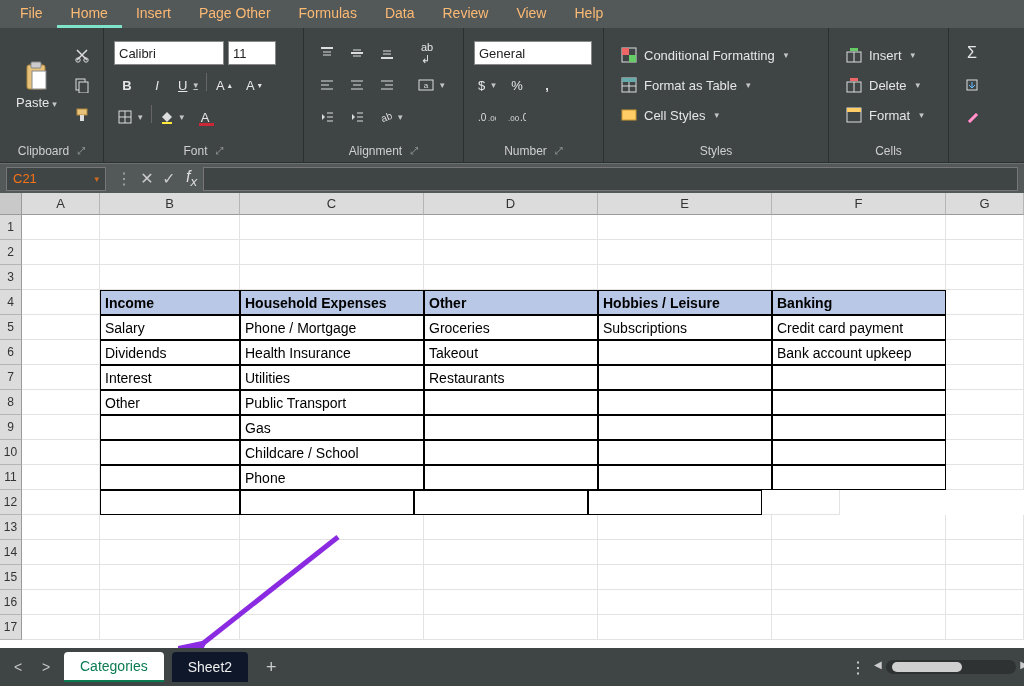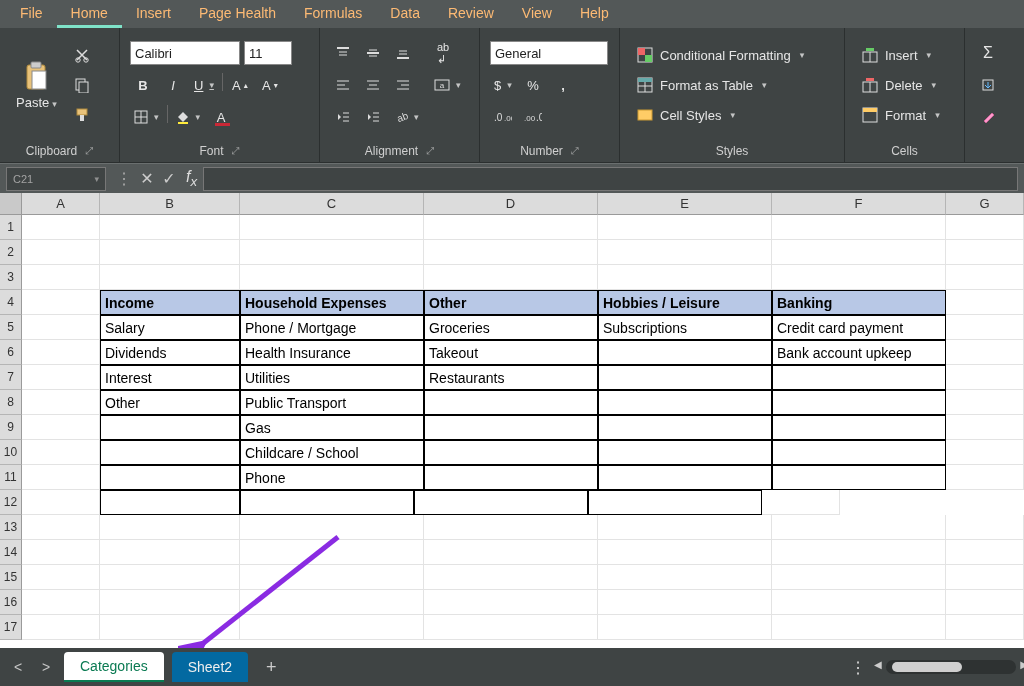--- a/index.html
+++ b/index.html
@@ -21,21 +21,21 @@
 .sel.font{width:110px}
 .sel.size{width:48px}
 .sel.numfmt{width:118px}
 .paste-big{display:flex;flex-direction:column;align-items:center;gap:2px;padding:4px 6px;cursor:pointer}
 .big-icon{width:32px;height:32px;display:flex;align-items:center;justify-content:center}
 .drop::after{content:"▾";font-size:9px;margin-left:3px;opacity:.8}
 .style-row{display:flex;align-items:center;gap:6px;padding:2px 6px;cursor:pointer;white-space:nowrap}
 .style-icon{width:18px;height:18px;display:inline-flex;align-items:center;justify-content:center}
 
 .fbar{background:#535858;height:30px;display:flex;align-items:center;border-top:1px solid #6a6f6f}
-.namebox{background:#3f4444;color:#a3a3a3;width:100px;height:24px;border:1px solid #777;margin:0 6px;padding:0 6px;font-size:11px;display:flex;align-items:center;justify-content:space-between}
+.namebox{background:#3f4444;color:#f97316;width:100px;height:24px;border:1px solid #777;margin:0 6px;padding:0 6px;font-size:13px;display:flex;align-items:center;justify-content:space-between}
 .namebox::after{content:"▾";font-size:9px;opacity:.8}
 .fbar-sep{color:#aaa;padding:0 4px}
 .fbar-btn{color:#ccc;width:22px;text-align:center;cursor:pointer}
 .fx{font-style:italic;color:#ddd;padding:0 6px}
 .fbar-input{flex:1;background:#3f4444;border:1px solid #777;height:24px;margin-right:6px}
 
 .grid-wrap{position:relative;background:#fff;height:455px;overflow:hidden}
 .colhdrs{display:flex;height:22px;background:#e0e0e0}
 .corner{width:22px;background:#c9c9c9;border-right:1px solid #9a9a9a;border-bottom:1px solid #9a9a9a}
 .ch{background:#dcdcdc;color:#333;border-right:1px solid #b5b5b5;border-bottom:1px solid #9a9a9a;display:flex;align-items:center;justify-content:center;font-size:13px}
@@ -44,52 +44,52 @@
 .rh{width:22px;background:#dcdcdc;color:#333;border-right:1px solid #9a9a9a;border-bottom:1px solid #b5b5b5;display:flex;align-items:center;justify-content:center;font-size:12px}
 .gc{border-right:1px solid #e3e3e3;border-bottom:1px solid #e3e3e3;display:flex;align-items:center;padding:0 4px;font-size:14px;color:#000;overflow:hidden;white-space:nowrap}
 
 .wA{width:78px}.wB{width:140px}.wC{width:184px}.wD{width:174px}.wE{width:174px}.wF{width:174px}.wG{width:78px}
 .hdr{background:#b8c8e6;font-weight:600}
 
 .arrow{position:absolute;left:178px;top:338px;pointer-events:none}
 
 .sheettabs{position:absolute;left:0;right:0;bottom:0;height:38px;background:#3f4444;display:flex;align-items:center;padding:0 8px;gap:8px;color:#ddd}
 .navbtn{width:20px;text-align:center;cursor:pointer;font-size:14px;opacity:.85}
-.stab{height:30px;padding:0 16px;display:flex;align-items:center;font-size:14px;background:#0369a1;border-top-left-radius:4px;border-top-right-radius:4px;cursor:pointer;color:#eee}
+.stab{height:30px;padding:0 16px;display:flex;align-items:center;font-size:14px;background:#0f172a;border-top-left-radius:4px;border-top-right-radius:4px;cursor:pointer;color:#eee}
 .stab.active{background:#fff;color:#0a7a52;font-weight:500;border-bottom:2px solid #0a7a52}
 .addsheet{color:#ccc;font-size:18px;padding:0 10px;cursor:pointer}
 .sheet-spacer{flex:1}
 .sheet-dots{cursor:pointer;letter-spacing:2px}
 .hscroll{width:130px;height:14px;background:#2e3232;border-radius:7px;position:relative;margin-left:10px}
 .hscroll .thumb{position:absolute;left:6px;top:2px;width:70px;height:10px;background:#cfcfcf;border-radius:5px}
 .hscroll::before{content:"◀";position:absolute;left:-12px;top:-1px;font-size:10px;color:#ccc}
 .hscroll::after{content:"▶";position:absolute;right:-12px;top:-1px;font-size:10px;color:#ccc}
 
 svg{display:block}
 .underline-a{position:relative}
 .underline-a::after{content:"";position:absolute;left:3px;right:3px;bottom:2px;height:3px;background:#e23}
 </style>
 </head>
 <body>
 
 <div class="menubar">
   <div class="tab">File</div>
   <div class="tab active">Home</div>
   <div class="tab">Insert</div>
-  <div class="tab">Page Health</div>
+  <div class="tab">Page Other</div>
   <div class="tab">Formulas</div>
   <div class="tab">Data</div>
   <div class="tab">Review</div>
   <div class="tab">View</div>
   <div class="tab">Help</div>
 </div>
 
 <div class="ribbon">
 
-  <div class="group" style="width:120px">
+  <div class="group" style="width:104px">
     <div class="group-body">
       <div class="paste-big">
         <span class="big-icon">
           <svg width="30" height="32">
               <rect x="6" y="4" width="18" height="24" rx="2" fill="#e8c27a" stroke="#b08a3c"></rect>
               <rect x="10" y="1" width="10" height="6" rx="1" fill="#ccc" stroke="#888"></rect>
               <rect x="11" y="10" width="14" height="18" fill="#fff" stroke="#888"></rect>
             </svg>
         </span>
         <span class="drop">Paste</span>

